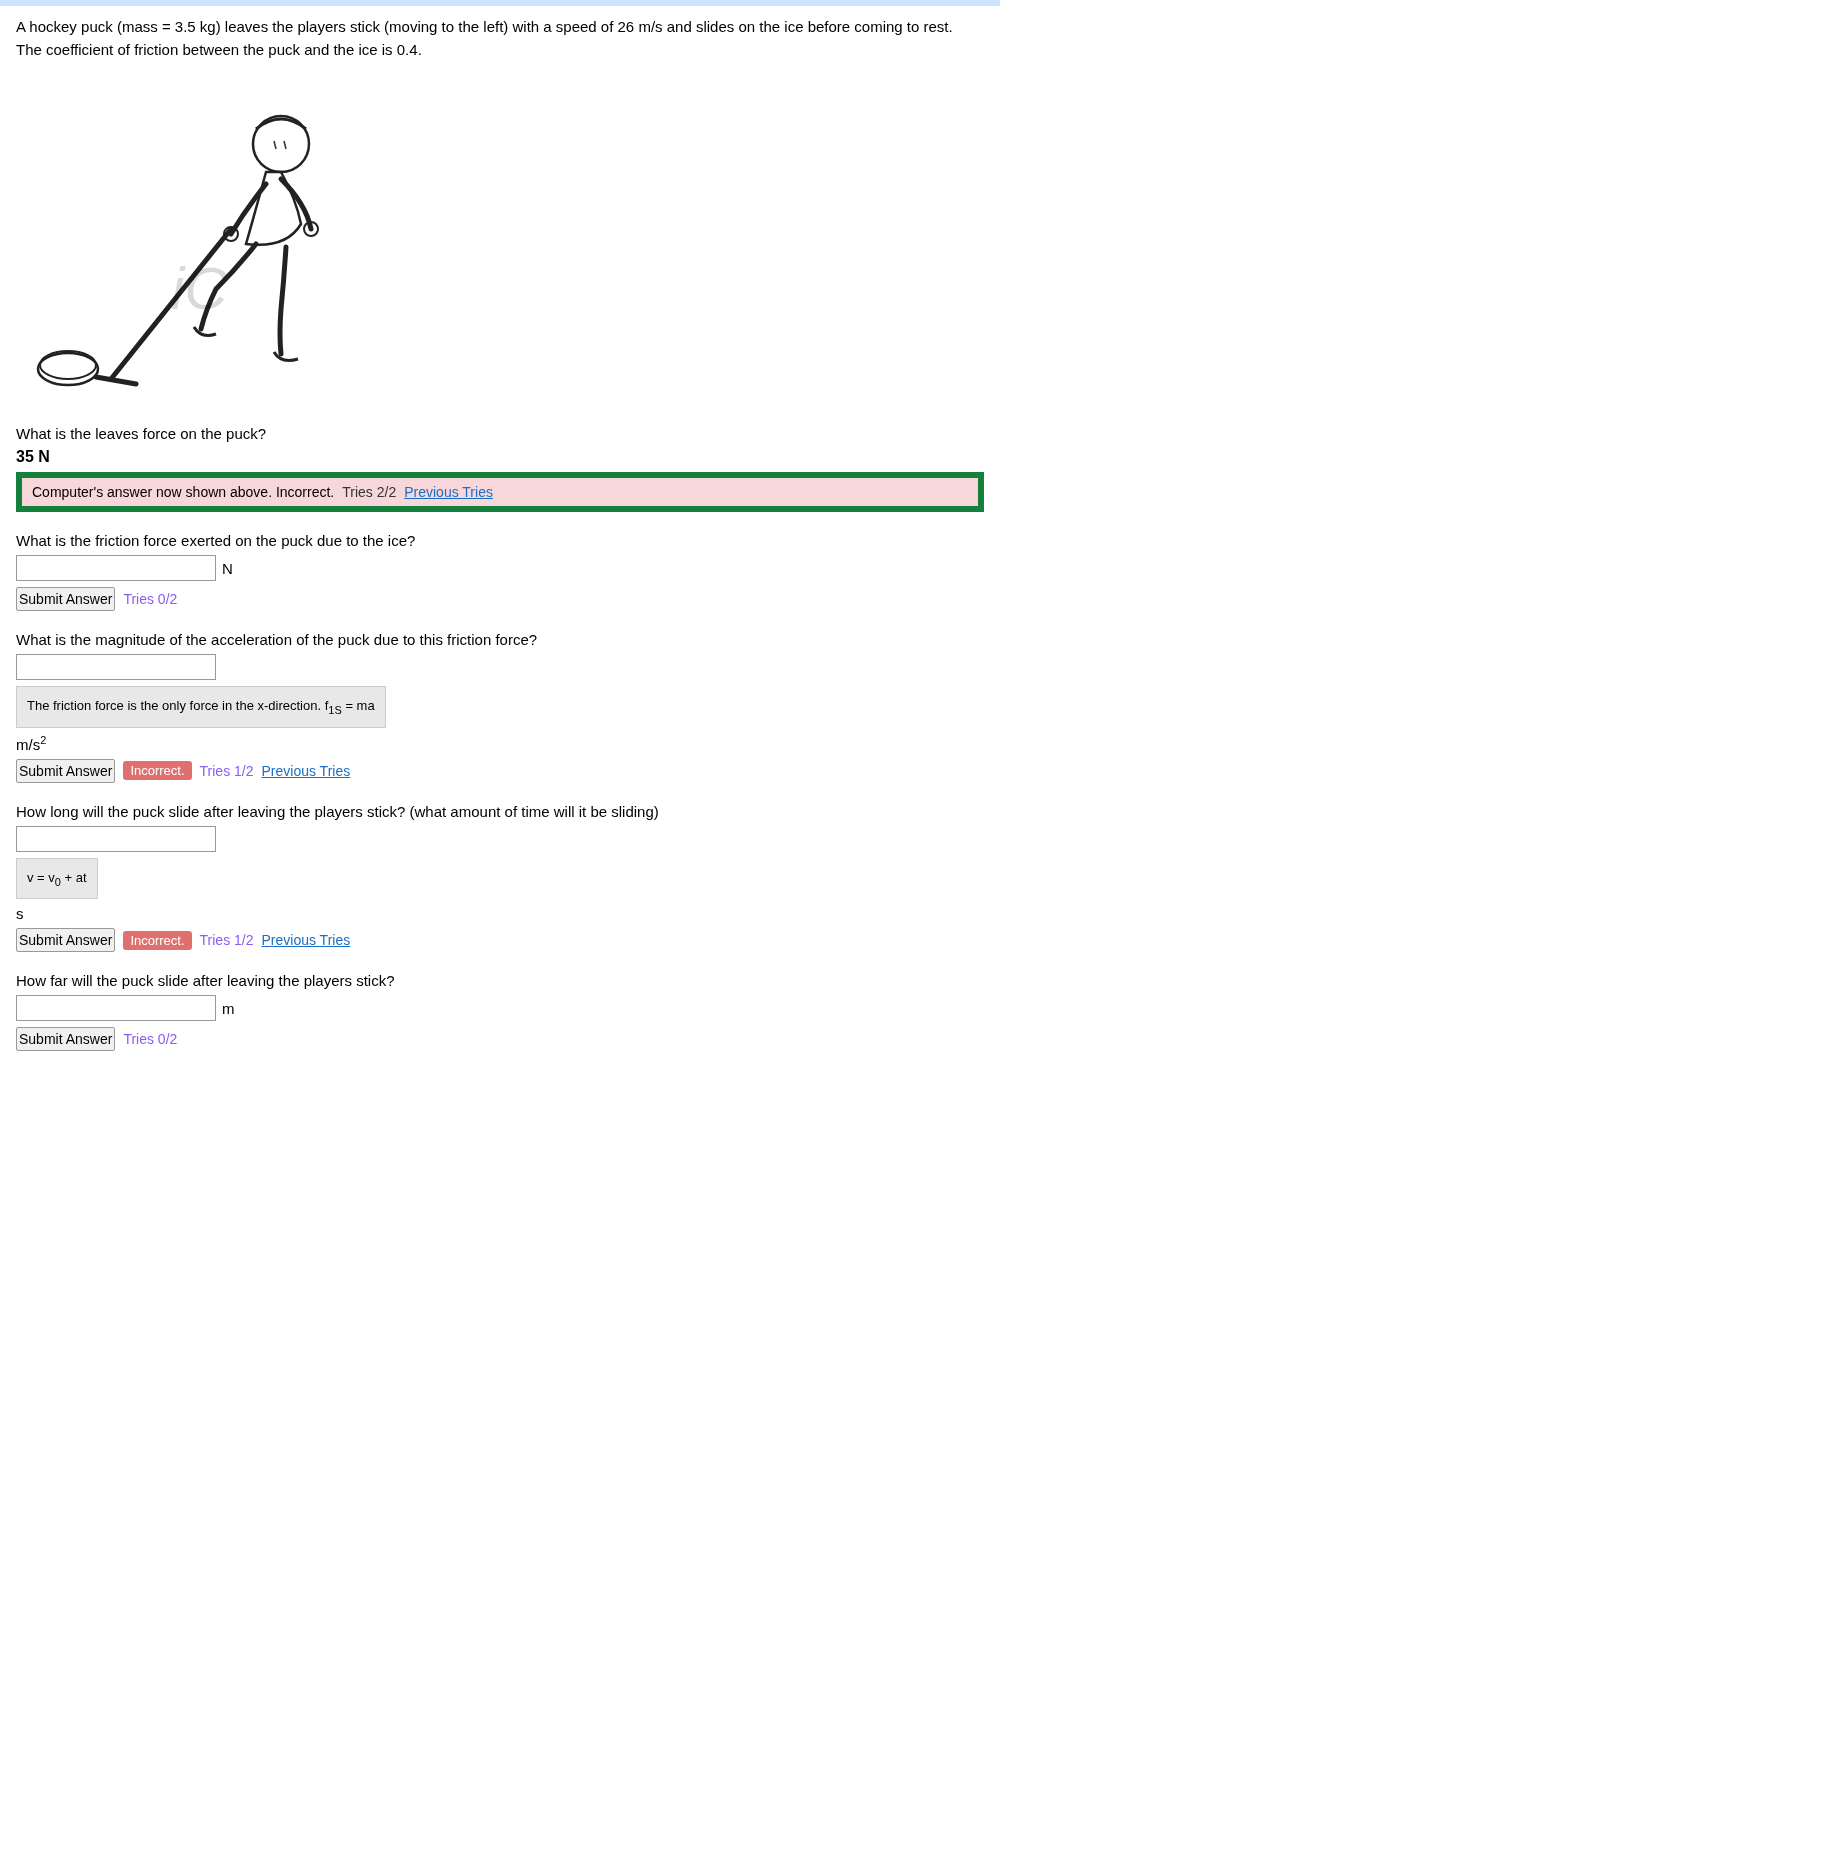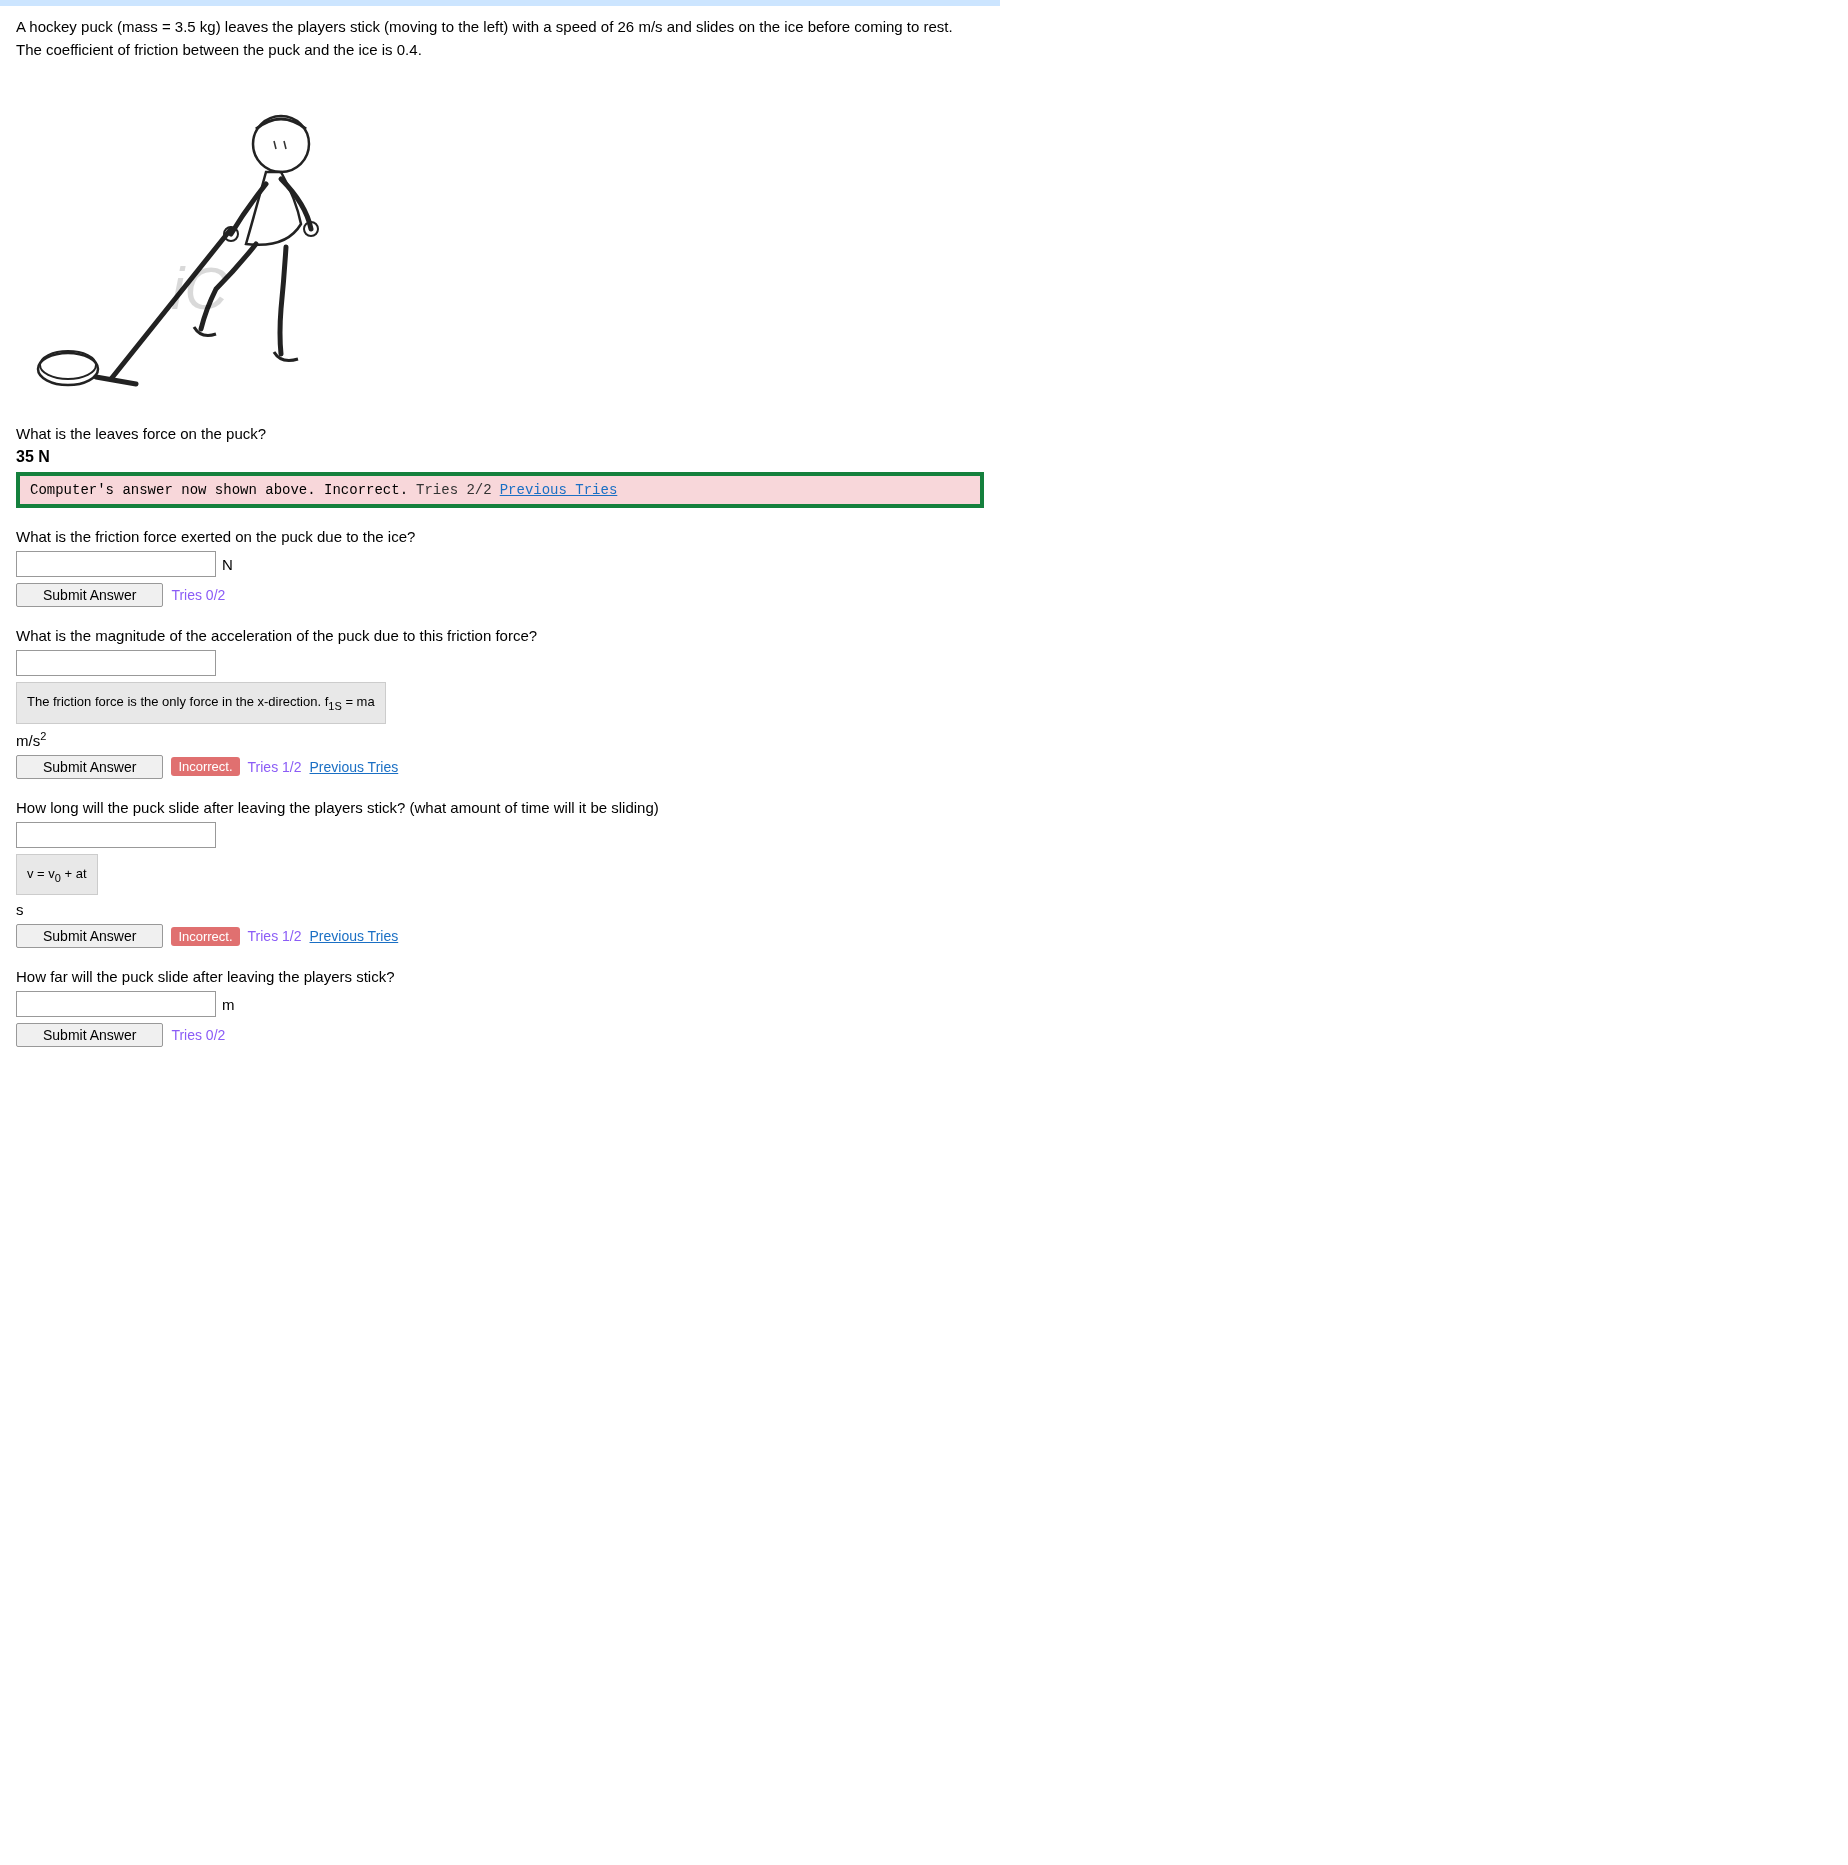--- a/index.html
+++ b/index.html
@@ -42,22 +42,21 @@
     .feedback-bar {
       display: flex;
       align-items: center;
       gap: 8px;
       padding: 6px 10px;
       margin-bottom: 6px;
       font-size: 14px;
     }
     .feedback-bar.incorrect-full {
       background-color: #f8d7da;
-      border: 4px solid #15803d;
-      font-family: Liberation Mono, monospace;
+      border: 6px solid #15803d;
     }
     .feedback-bar .tries-text {
       color: #333;
       font-size: 14px;
     }
     .feedback-bar .prev-tries-link {
       color: #1a6fc4;
       text-decoration: underline;
       cursor: pointer;
       font-size: 14px;
@@ -88,21 +87,21 @@
     }
     .submit-row {
       display: flex;
       align-items: center;
       gap: 8px;
       margin-bottom: 4px;
     }
     .submit-btn {
       border: 1px solid #999;
       background: #f0f0f0;
-      padding: 3px 26px;
+      padding: 3px 2px;
       font-size: 14px;
       cursor: pointer;
       border-radius: 2px;
       text-align: right;
     }
     .tries-label {
       font-size: 14px;
       color: #8b5cf6;
     }
     sup {

